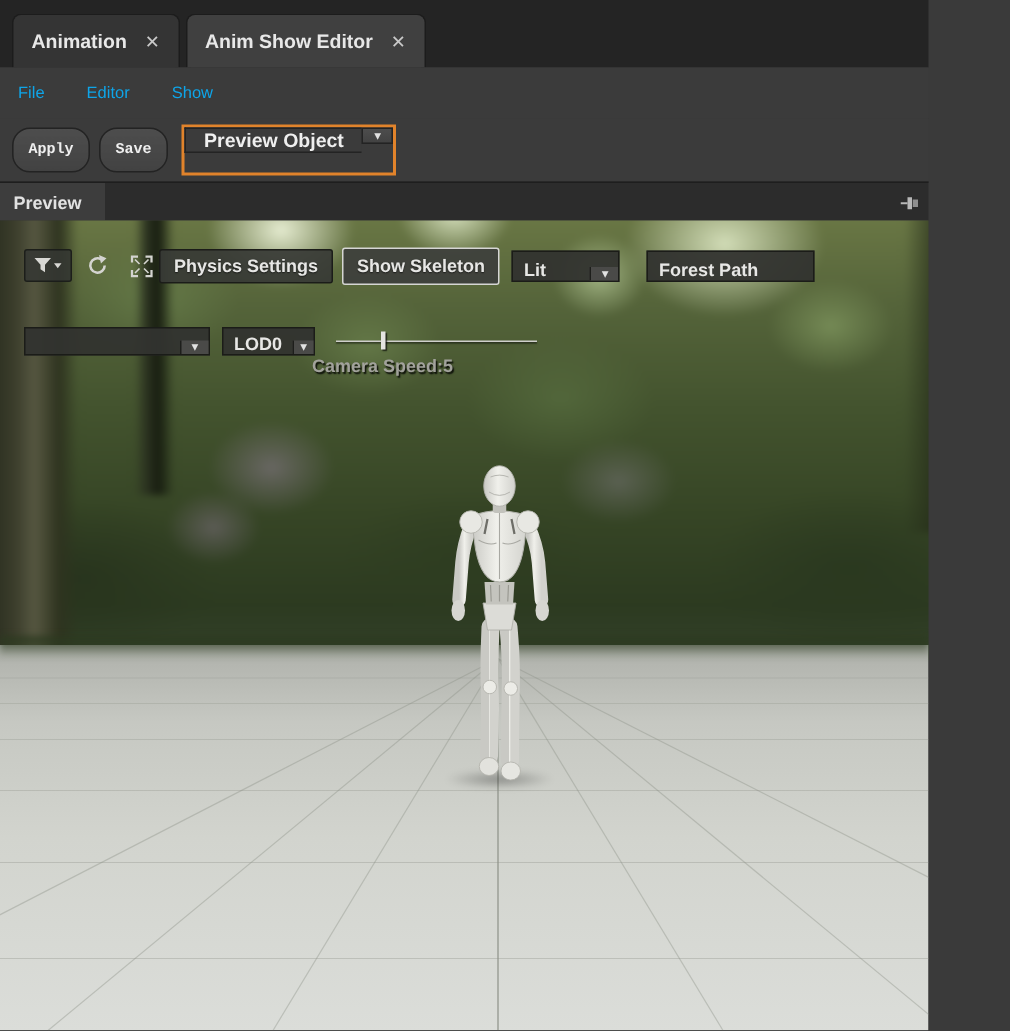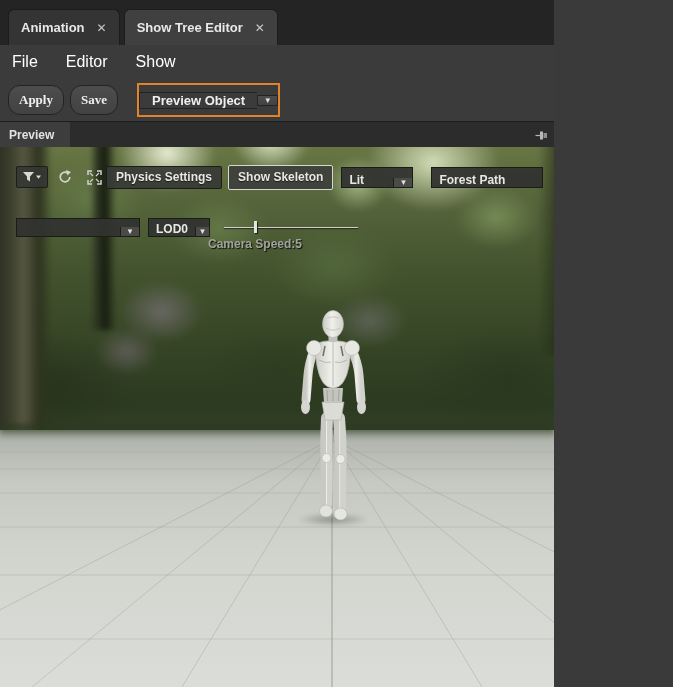--- a/index.html
+++ b/index.html
@@ -1,36 +1,36 @@
 <!DOCTYPE html>
 <html><head>
 <meta charset="utf-8">
 <style>
   *{margin:0;padding:0;box-sizing:border-box}
   html,body{width:673px;height:687px}
   body{font-family:"Liberation Sans",sans-serif;background:#3a3a3a;overflow:hidden}
-  .app{width:554px;height:687px;display:flex;flex-direction:column}
+  .app{width:619px;height:687px;display:flex;flex-direction:column}
 
   
   .tab-bar{height:45px;background:#242424;display:flex;align-items:flex-end;padding-left:8px;gap:4px;flex:none}
   .tab{height:36px;display:flex;align-items:center;gap:12px;padding:0 12px;border-radius:6px 6px 0 0;
        background:#343434;border:1px solid #1c1c1c;border-bottom:none;color:#e8e8e8;font-size:13px;font-weight:bold;cursor:default}
   .tab.active{background:#404040}
   .tab .close{color:#c9c9c9;font-size:12px;font-weight:normal;cursor:pointer}
 
   
   .menu-bar{height:34px;background:#3b3b3b;display:flex;align-items:center;flex:none}
-  .menu-item{padding:0 14px;color:#ffffff;font-size:16px;cursor:default}
+  .menu-item{padding:0 14px;color:#0ea5e9;font-size:11px;cursor:default}
   .menu-item:first-child{padding-left:12px}
 
   
   .toolbar{height:42px;background:#3b3b3b;display:flex;align-items:center;padding-left:8px;gap:6px;flex:none}
   .btn{height:30px;padding:0 10px;background:linear-gradient(#4d4d4d,#424242);border:1px solid #232323;border-radius:12px;
-       color:#efefef;font-size:13px;font-weight:bold;font-family:Liberation Serif, serif;cursor:pointer}
-  .preview-object{display:flex;align-items:center;height:34px;border:2px solid #e1832b;margin-left:13px;cursor:pointer}
+       color:#efefef;font-size:10px;font-weight:bold;font-family:Liberation Mono, monospace;cursor:pointer}
+  .preview-object{display:flex;align-items:flex-start;height:34px;border:2px solid #e1832b;margin-left:3px;cursor:pointer}
   .po-label{display:flex;align-items:center;padding:0 12px;background:#3b3b3b;border:1px solid #232323;border-right:none;
             color:#efefef;font-size:13px;font-weight:bold}
   .dd-arrow-btn{width:21px;display:flex;align-items:center;justify-content:center;background:linear-gradient(#4d4d4d,#424242);
             border:1px solid #232323}
   .arrow-glyph{color:#e2e2e2;font-size:9px;line-height:1}
 
   
   .preview-header{height:26px;background:#2c2c2c;border-top:1px solid #1e1e1e;display:flex;flex:none;position:relative}
   .preview-tab{height:100%;display:flex;align-items:center;padding:0 16px 0 9px;background:#3d3d3d;color:#e2e2e2;
                font-size:12px;font-weight:bold;cursor:pointer}
@@ -98,21 +98,21 @@
 <body>
 
 <div class="app">
 
   <div class="tab-bar">
     <div class="tab">
       <span>Animation</span>
       <span class="close">✕</span>
     </div>
     <div class="tab active">
-      <span>Show Tree Editor</span>
+      <span>Anim Show Editor</span>
       <span class="close">✕</span>
     </div>
   </div>
 
   <div class="menu-bar">
     <span class="menu-item">File</span>
     <span class="menu-item">Editor</span>
     <span class="menu-item">Show</span>
   </div>
 

